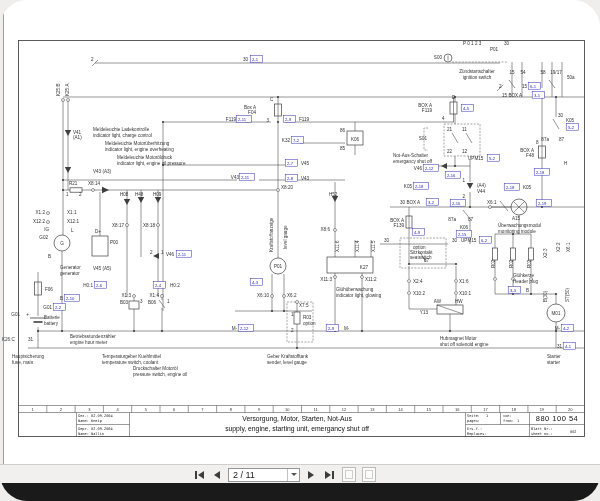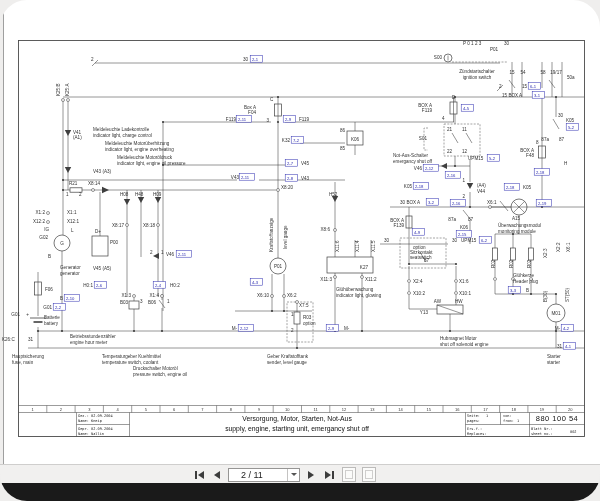--- a/index.html
+++ b/index.html
@@ -26,21 +26,21 @@
   .tbl{stroke:#4a4a4a;stroke-width:0.55;}
   
   .toolbar{position:absolute;left:0;top:464px;width:600px;height:19px;background:#f1f0ef;
            border-top:1px solid #cfcecd;box-sizing:border-box;}
   .navwrap{position:absolute;left:192px;top:2px;display:flex;align-items:center;gap:4px;}
   .navbtn{width:14px;height:13px;display:flex;align-items:center;justify-content:center;gap:1px;cursor:pointer;background:transparent;border:0;padding:0;}
   .tleft{width:0;height:0;border-style:solid;border-width:4px 6px 4px 0;border-color:transparent #3c3c3c transparent transparent;}
   .tright{width:0;height:0;border-style:solid;border-width:4px 0 4px 6px;border-color:transparent transparent transparent #3c3c3c;}
   .vbar{width:2px;height:8px;background:#3c3c3c;}
   .pagebox{width:72px;height:14px;background:#ffffff;border:1px solid #969594;display:flex;align-items:center;box-sizing:border-box;}
-  .pagebox .ptext{flex:1;font-size:9px;color:#222;padding-left:12px;font-family:"Liberation Sans",sans-serif;}
+  .pagebox .ptext{flex:1;font-size:9px;color:#222;padding-left:4px;font-family:"Liberation Sans",sans-serif;}
   .pagebox .ddsep{width:1px;height:12px;background:#c4c3c2;}
   .pagebox .dd{width:11px;display:flex;align-items:center;justify-content:center;}
   .dda{width:0;height:0;border-style:solid;border-width:3.5px 3px 0 3px;border-color:#555 transparent transparent transparent;}
   .ghost{width:12px;height:13px;border:1px solid #bcbbba;background:#fbfbfa;position:relative;margin-left:2px;}
   .ghost::after{content:"";position:absolute;left:2px;top:2px;width:6px;height:7px;border:1px solid #cfcecd;}
   .darkbar{position:absolute;left:0;top:483px;width:600px;height:18px;background:#1a1a1a;}
 </style>
 </head>
 <body>
 

